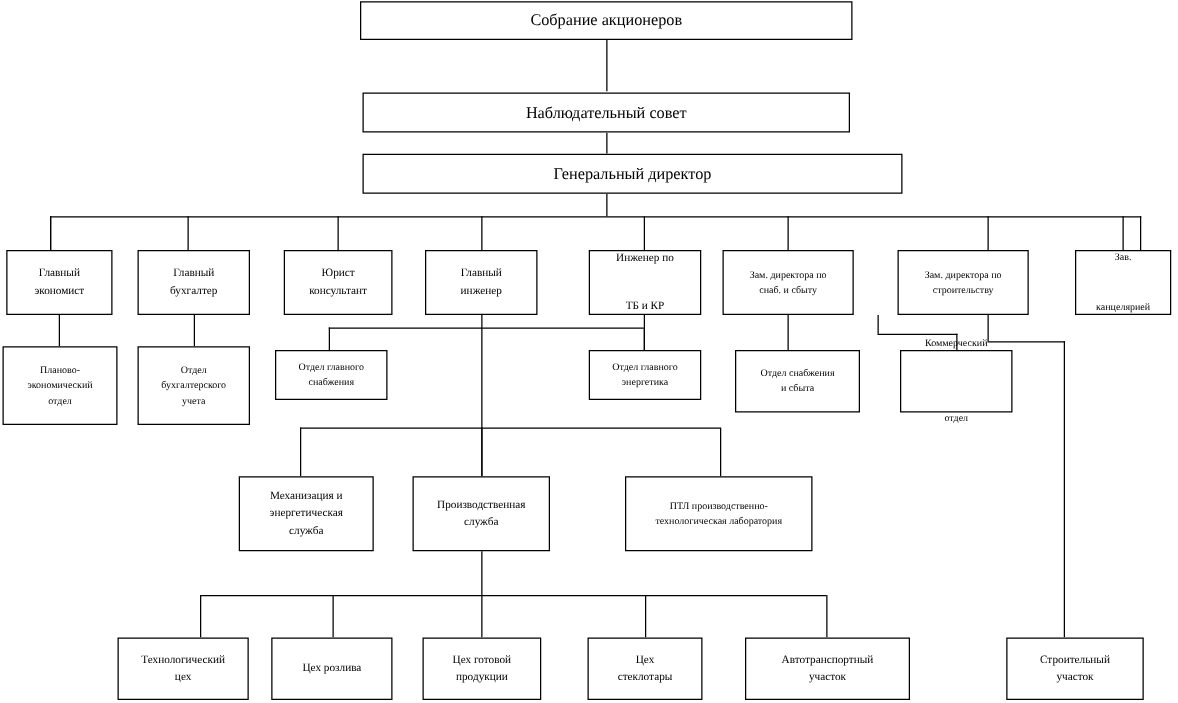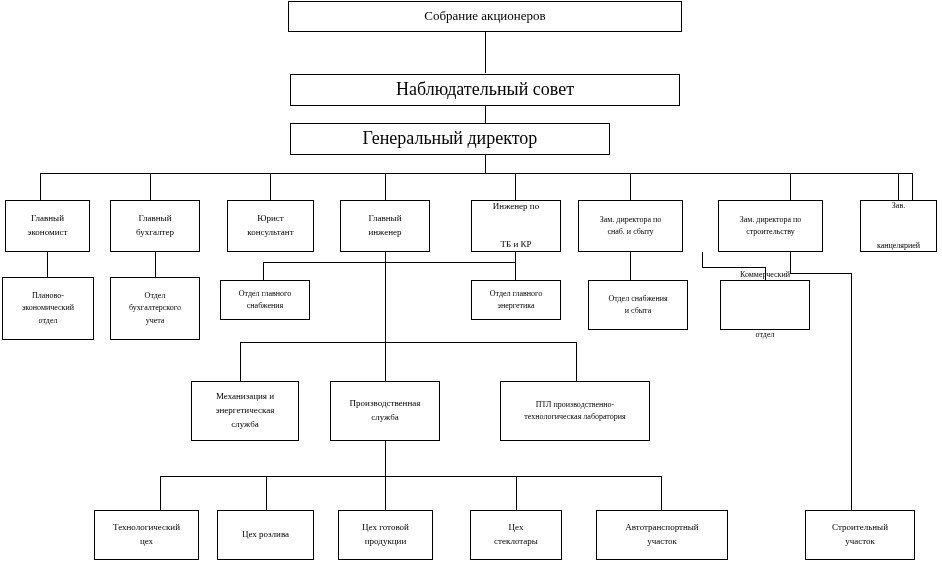--- a/index.html
+++ b/index.html
@@ -28,21 +28,21 @@
     color: #000000;
     z-index: 3;
     padding: 12px 2px;
   }
   .node .ln {
     display: block;
     line-height: 1.55;
     white-space: nowrap;
   }
   .lvl1 { font-size: 13px; }
-  .lvl2 { font-size: 18px; }
+  .lvl2 { font-size: 13px; }
   .lvl3 { font-size: 9px; }
   .lvl3b { font-size: 8px; }
   .lvl4 { font-size: 8px; }
   .lvl5 { font-size: 9px; }
   .lvl6 { font-size: 9px; }
 
   .edge {
     position: absolute;
     background: #000000;
     z-index: 1;
@@ -108,21 +108,21 @@
   <div class="edge v" style="left:851px; top:273px; height:237px;"></div>
 
   <div class="node lvl1" style="left:288px; top:1px; width:394px; height:31px;">
     <span class="ln">Собрание акционеров</span>
   </div>
 
   <div class="node lvl2" style="left:290px; top:74px; width:390px; height:32px;">
     <span class="ln">Наблюдательный совет</span>
   </div>
 
-  <div class="node lvl2" style="left:290px; top:123px; width:320px; height:32px;">
+  <div class="node lvl2" style="left:290px; top:123px; width:432px; height:32px;">
     <span class="ln">Генеральный директор</span>
   </div>
 
   <div class="node lvl3" style="left:5px; top:200px; width:85px; height:52px;">
     <span class="ln">Главный</span>
     <span class="ln">экономист</span>
   </div>
   <div class="node lvl3" style="left:110px; top:200px; width:90px; height:52px;">
     <span class="ln">Главный</span>
     <span class="ln">бухгалтер</span>

